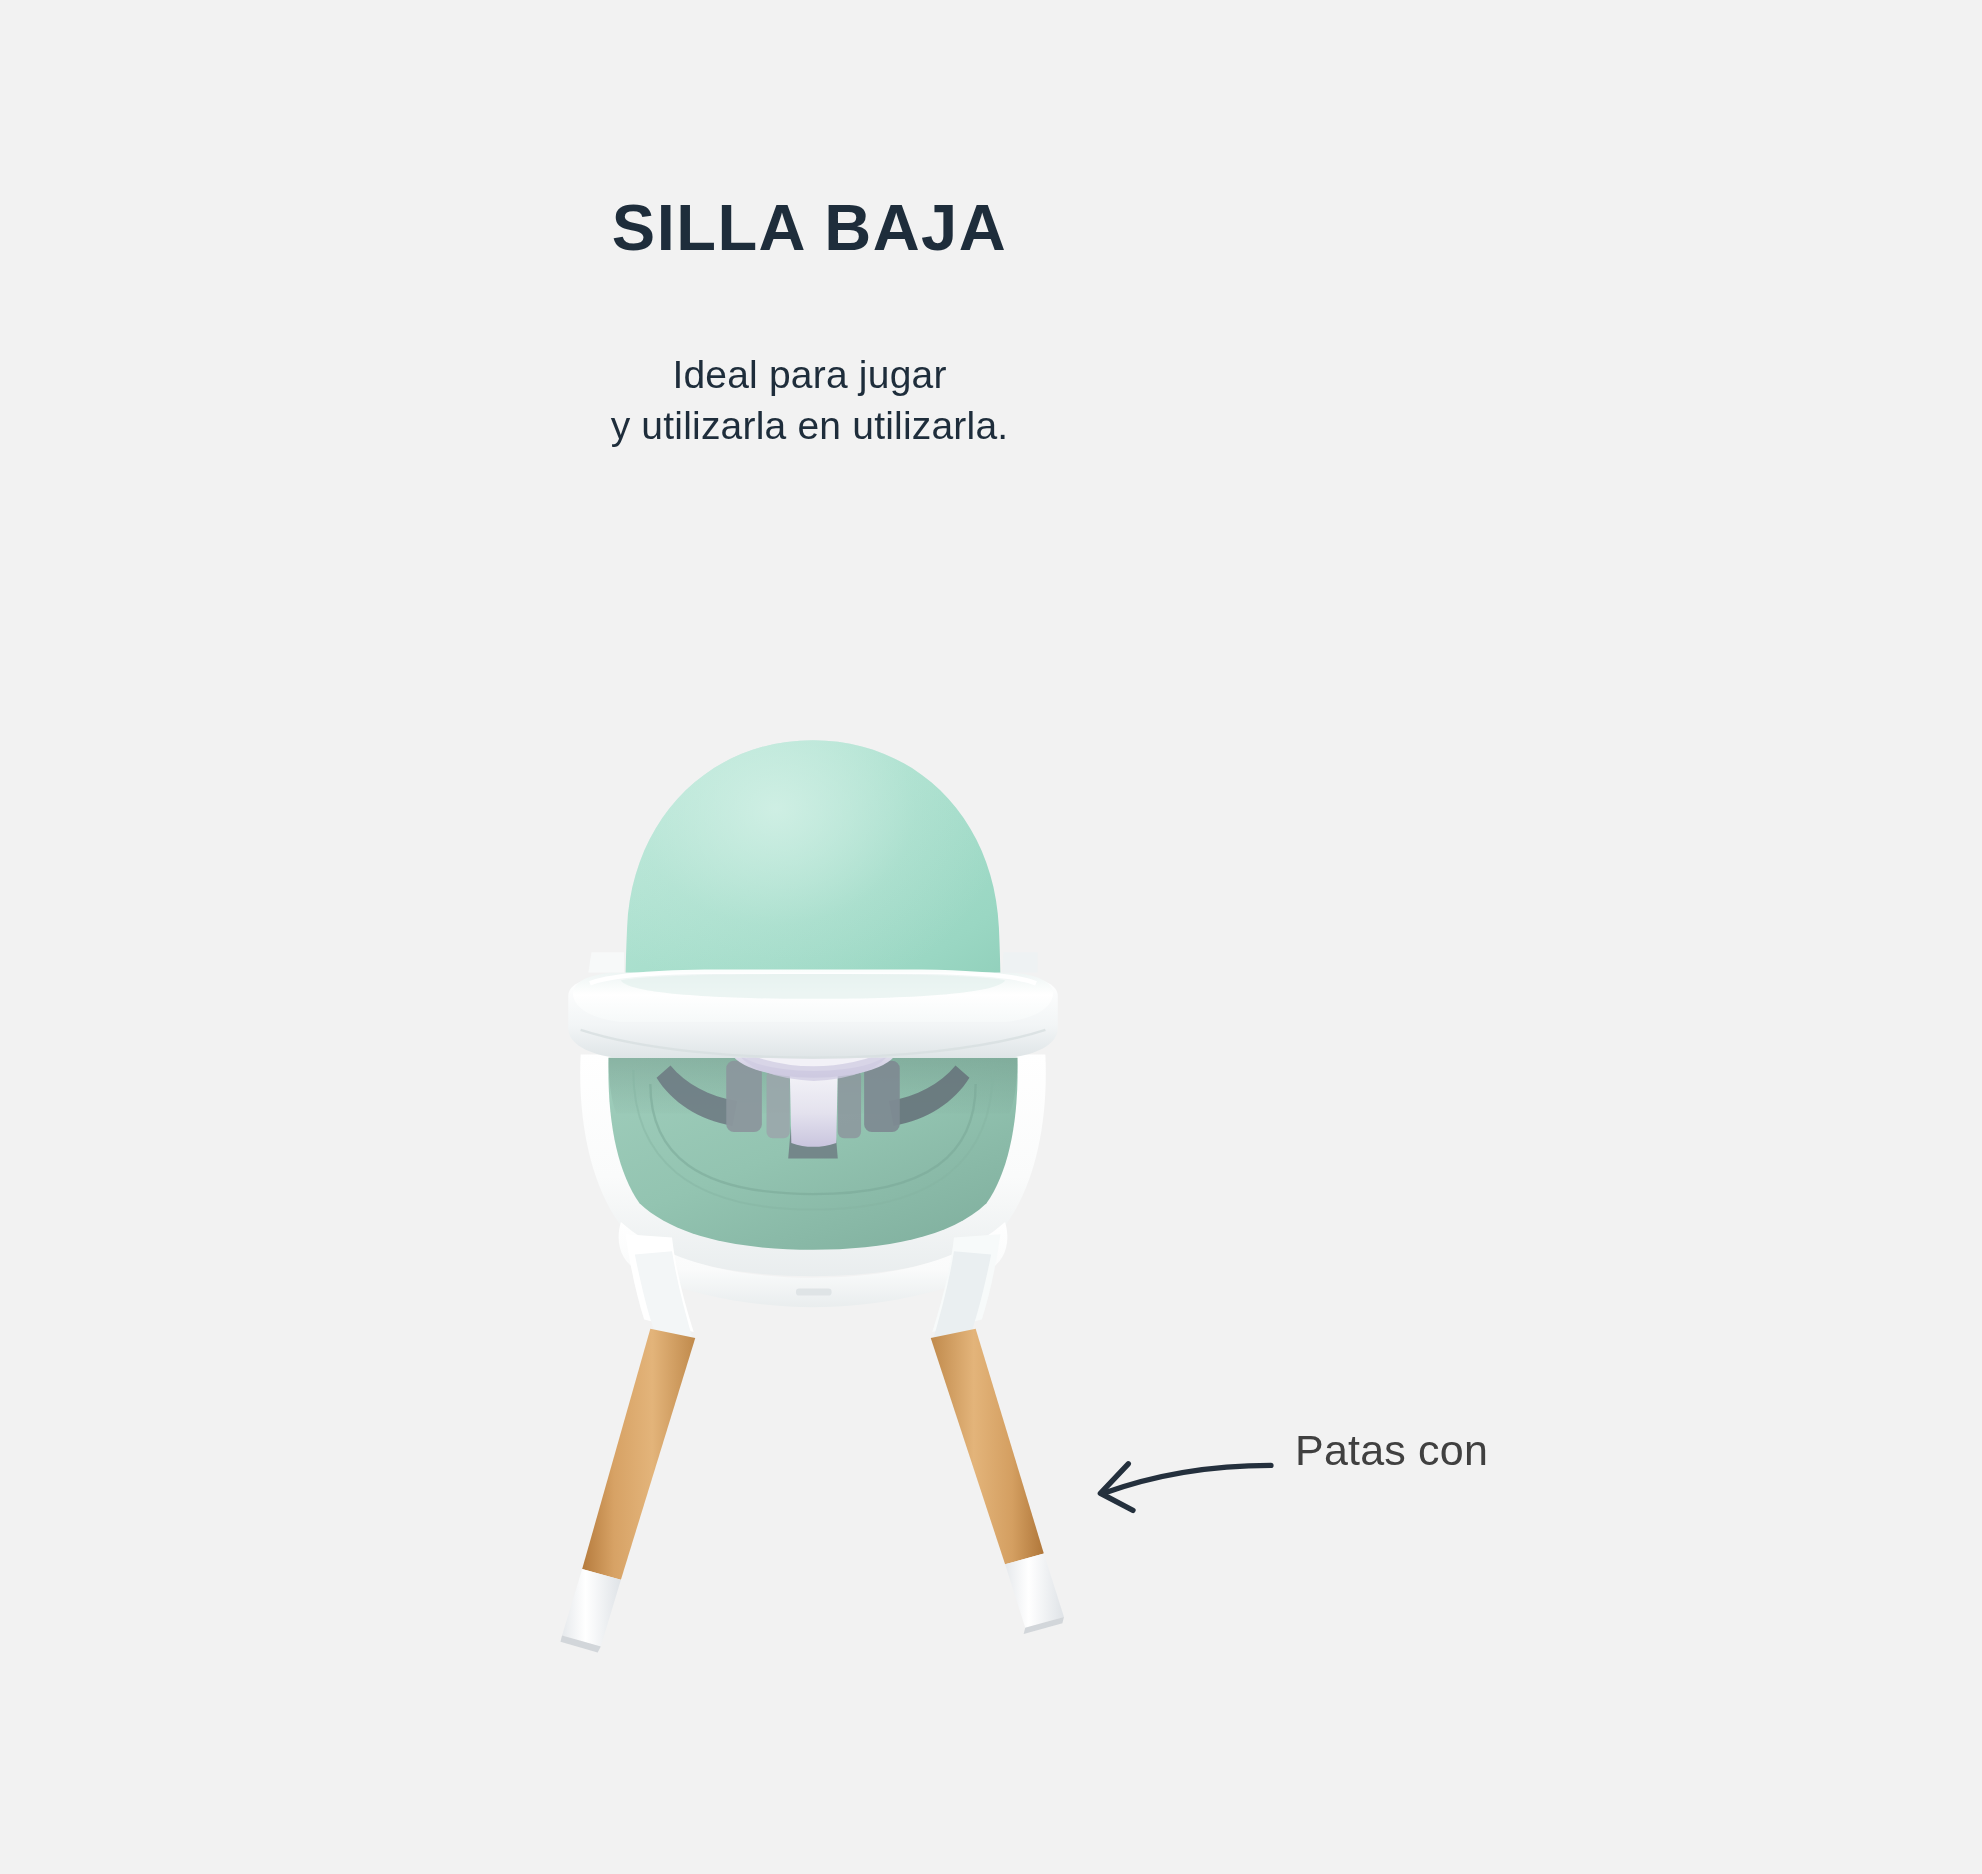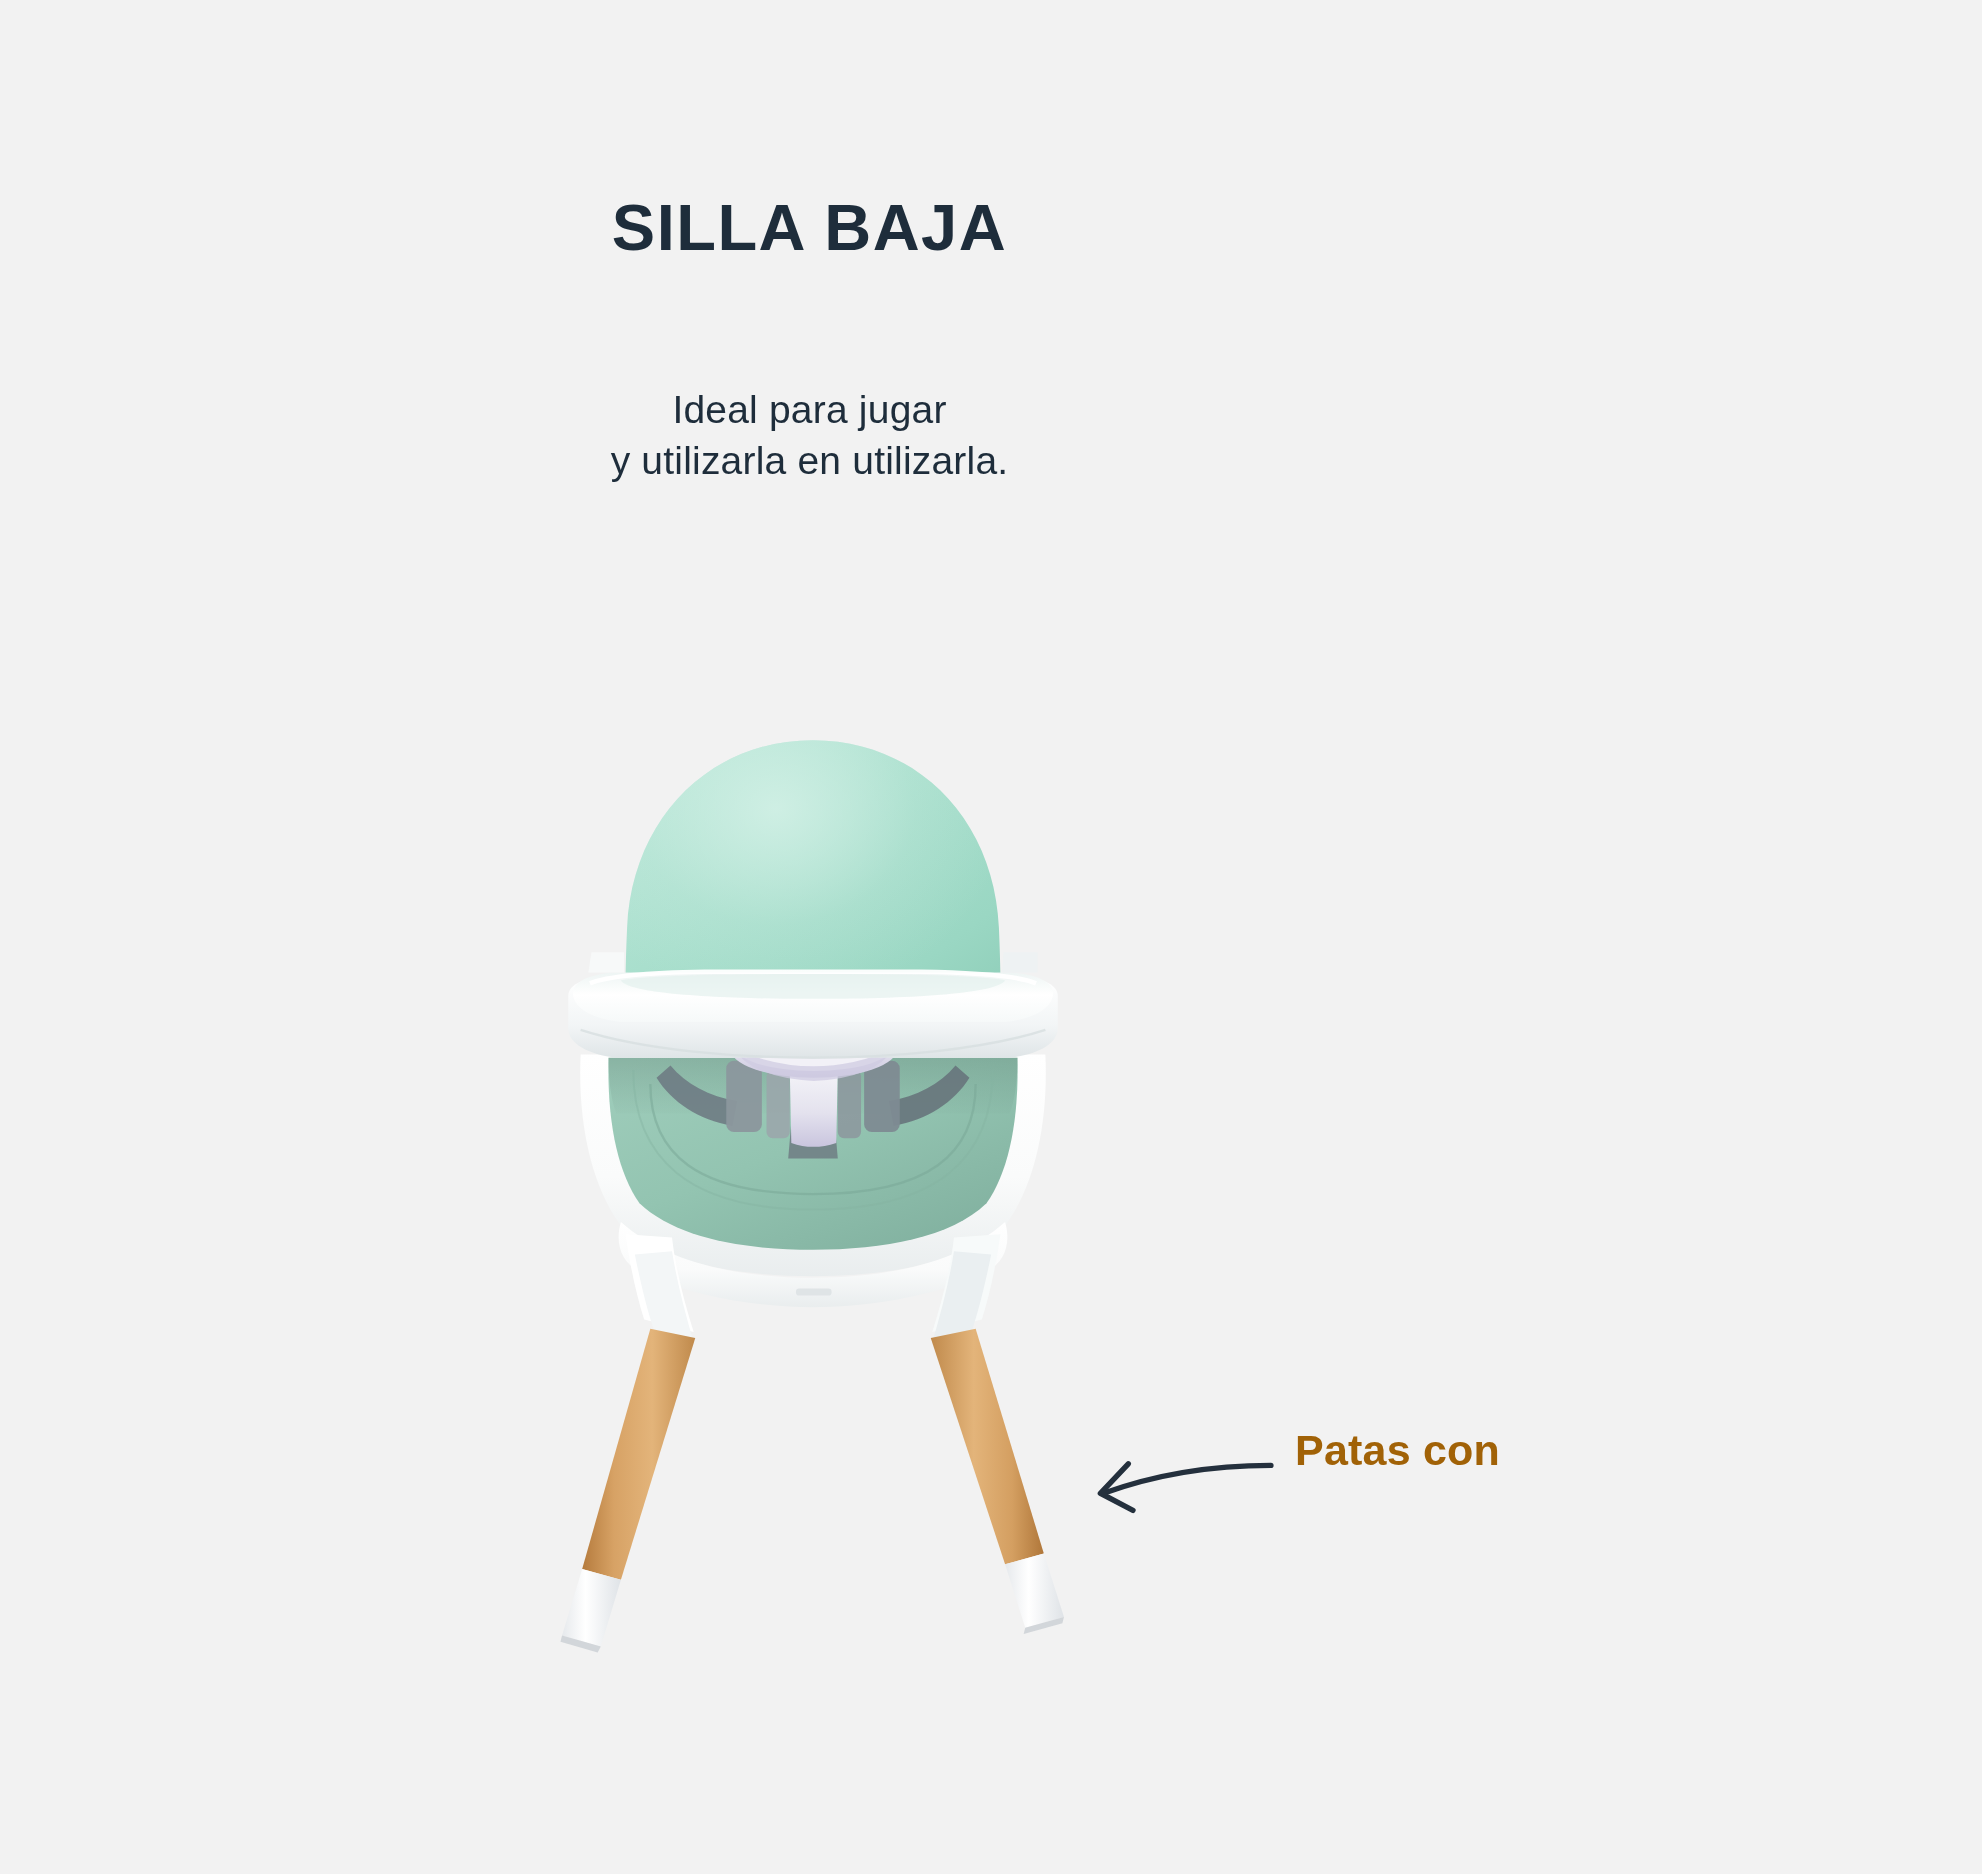--- a/index.html
+++ b/index.html
@@ -46,21 +46,20 @@
     position: absolute;
     left: 0;
     top: 350px;
     width: 1619px;
     text-align: center;
     font-size: 39px;
     font-weight: 400;
     color: #1e2d3b;
     line-height: 1.30;
     letter-spacing: 0.2px;
-    margin-top: 35px;
   }
   .subtitle .line { display: block; }
 
   
   .product {
     position: absolute;
     left: 534px;
     top: 720px;
     width: 558px;
     height: 914px;
@@ -75,22 +74,22 @@
     width: 186px;
     height: 70px;
   }
   .callout-arrow svg { display: block; width: 100%; height: 100%; overflow: visible; }
 
   .callout-text {
     position: absolute;
     left: 1295px;
     top: 1423px;
     font-size: 43px;
-    font-weight: 700;
-    color: #a16207;
+    font-weight: 400;
+    color: #404040;
     line-height: 1.30;
     letter-spacing: 0.2px;
     white-space: nowrap;
   }
   .callout-text .line { display: block; }
 </style>
 </head>
 <body style="background: rgb(242, 242, 242);">
 
 <div class="canvas">

